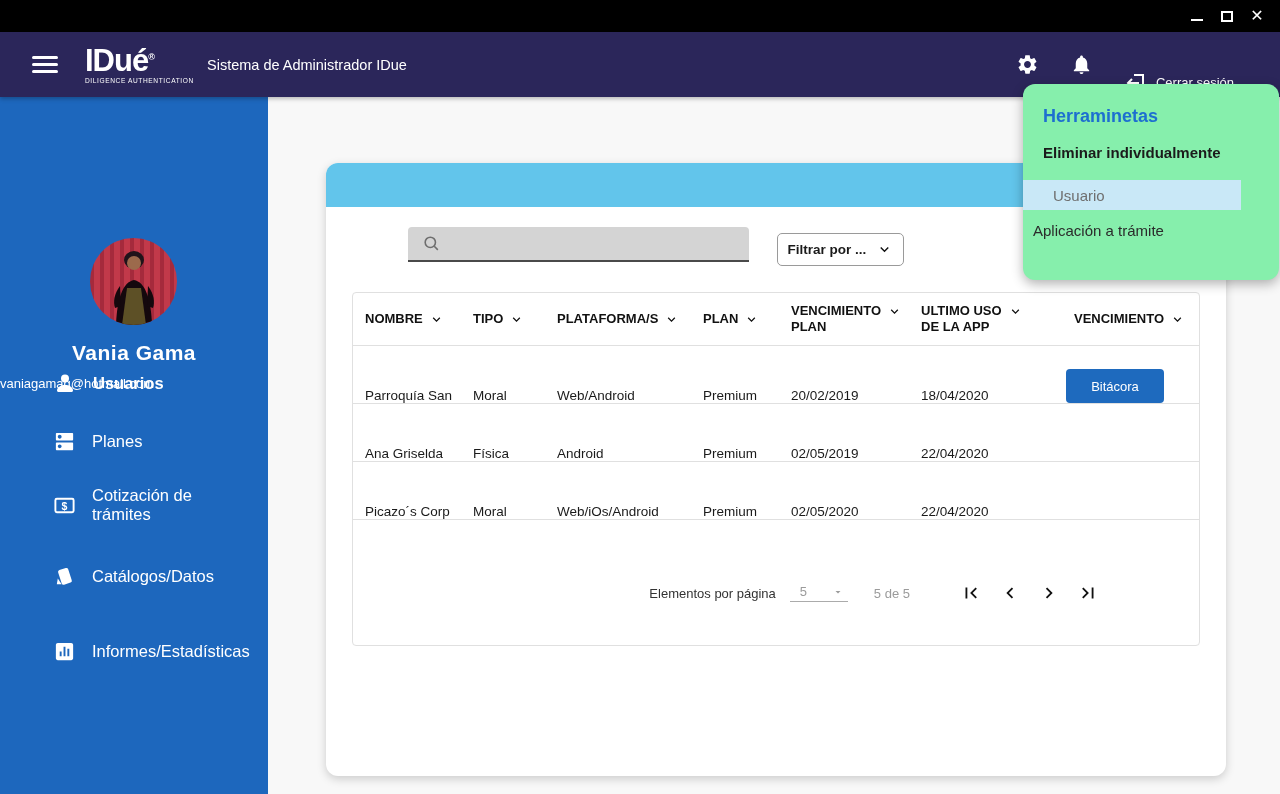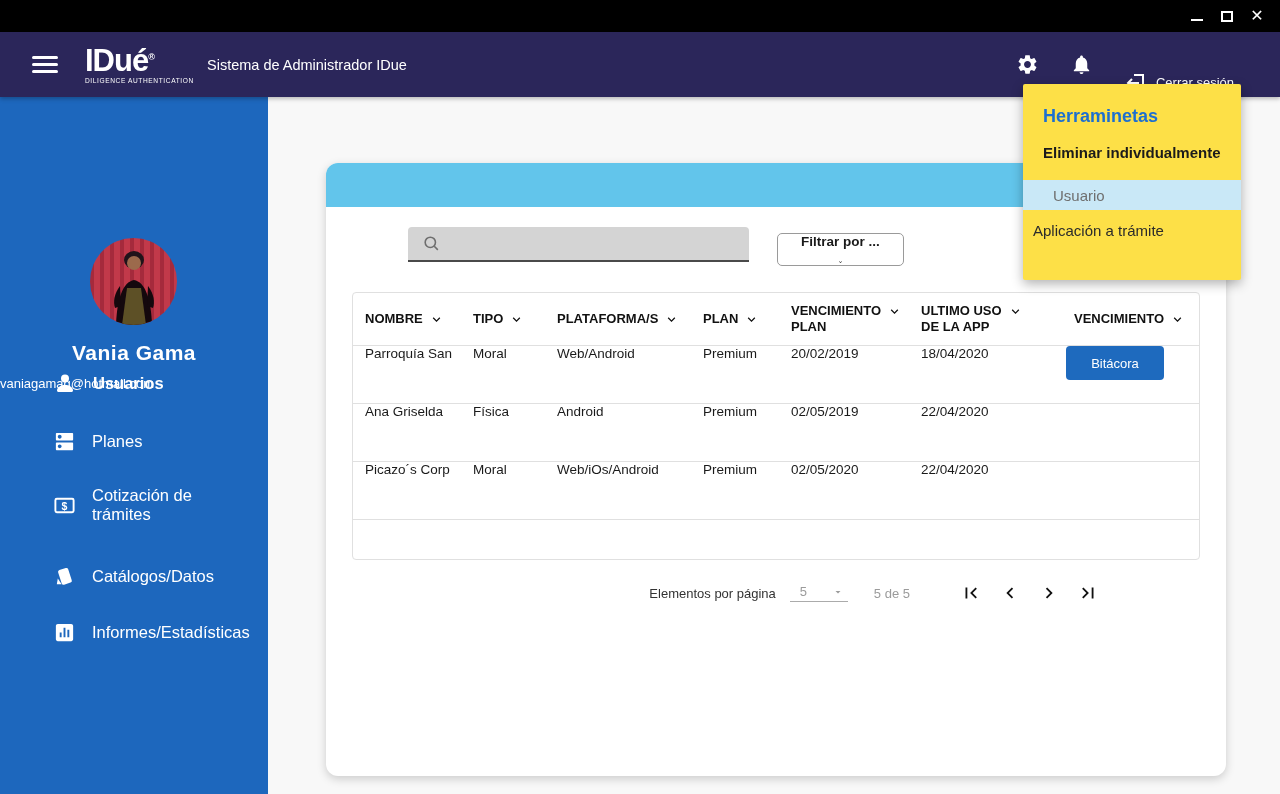--- a/index.html
+++ b/index.html
@@ -35,26 +35,26 @@
   .nav-item svg { flex:0 0 auto; }
   .nav-label { line-height:19px; }
 
   
   .main-bg { position:absolute; left:268px; top:97px; width:1012px; height:697px; background:#f8f8f8; }
   .card { position:absolute; left:326px; top:163px; width:900px; height:613px; background:#fff; border-radius:12px; box-shadow:0 3px 10px rgba(0,0,0,.18); z-index:8; }
   .card-band { position:absolute; left:0; top:0; width:900px; height:44px; background:#62c5eb; border-radius:12px 12px 0 0; }
 
   .searchbox { position:absolute; left:82px; top:64px; width:341px; height:35px; background:#d4d4d4; border-radius:4px 4px 0 0; border-bottom:2px solid #4a4a4a; display:flex; align-items:center; padding-left:14px; gap:8px; }
   .searchbox input { border:none; outline:none; background:transparent; font-size:14px; width:280px; font-family:"Liberation Sans",sans-serif; }
-  .filter-btn { position:absolute; left:451px; top:70px; width:127px; height:33px; background:#fff; border:1.5px solid #9a9a9a; border-radius:5px; display:flex; align-items:center; justify-content:center; gap:10px; font-size:13.5px; font-weight:bold; color:#1a1a1a; cursor:pointer;flex-direction:column; }
-
-  
-  .tablebox { position:absolute; left:26px; top:129px; width:848px; height:268px; border:1px solid #e0e0e0; border-radius:4px; background:#fff; }
+  .filter-btn { position:absolute; left:451px; top:70px; width:127px; height:33px; background:#fff; border:1.5px solid #9a9a9a; border-radius:5px; display:flex; align-items:center; justify-content:center; gap:10px; font-size:13.5px; font-weight:bold; color:#1a1a1a; cursor:pointer; }
+
+  
+  .tablebox { position:absolute; left:26px; top:129px; width:848px; height:354px; border:1px solid #e0e0e0; border-radius:4px; background:#fff; }
   .t-header { display:flex; height:53px; align-items:center; border-bottom:1px solid #e0e0e0; font-weight:bold; font-size:13px; color:#111; }
-  .t-row { display:flex; height:58px; align-items:flex-start; border-bottom:1px solid #e0e0e0; font-size:13.5px; color:#1a1a1a; }
+  .t-row { display:flex; height:58px; align-items:flex-end; border-bottom:1px solid #e0e0e0; font-size:13.5px; color:#1a1a1a; }
   .c { padding-right:6px; }
   .c1 { width:120px; padding-left:12px; }
   .c2 { width:84px; }
   .c3 { width:146px; }
   .c4 { width:88px; }
   .c5 { width:130px; }
   .c6 { width:145px; }
   .c7 { width:133px; }
   .th { display:flex; align-items:flex-start; gap:6px; cursor:pointer; }
   .th span { white-space:pre-line; line-height:16px; }
@@ -62,21 +62,21 @@
   .action-btn { width:98px; height:34px; background:#1e6abe; color:#fff; border:none; border-radius:4px; font-size:13px; font-family:"Liberation Sans",sans-serif; cursor:pointer; margin-left:-8px; }
 
   .pagination { position:absolute; right:100px; top:285px; display:flex; align-items:center; height:30px; font-size:13px; color:#333; }
   .ipp-label { margin-right:14px; }
   .ipp-select { width:58px; border-bottom:1px solid #ababab; color:#9b9b9b; display:flex; align-items:center; justify-content:space-between; padding:0 4px 2px 10px; cursor:pointer; }
   .range { color:#9b9b9b; margin-left:26px; }
   .pag-icons { display:flex; align-items:center; gap:17px; margin-left:50px; }
   .pag-icons .pbtn { width:22px; height:22px; cursor:pointer; display:flex; align-items:center; justify-content:center; }
 
   
-  .menu { position:absolute; left:1023px; top:84px; width:218px; height:196px; background:#fde047; box-shadow:0 4px 12px rgba(0,0,0,.3); z-index:40; border-radius:2px; }
+  .menu { position:absolute; left:1023px; top:84px; width:256px; height:196px; background:#86efac; box-shadow:0 4px 12px rgba(0,0,0,.3); z-index:40; border-radius:12px; }
   .menu-title { position:absolute; left:20px; top:22px; font-size:18px; font-weight:bold; color:#1d6fd0; }
   .menu-section { position:absolute; left:20px; top:60px; font-size:15px; font-weight:bold; color:#1b1b1b; }
   .menu-item { position:absolute; left:0; width:218px; height:30px; display:flex; align-items:center; padding-left:30px; font-size:15px; color:#2b2b2b; cursor:pointer; }
   .menu-item.selected { background:#c9e8f7; color:#6f6f6f; }
   .mi-1 { top:96px; }
   .mi-2 { top:131px;padding-left:10px; }
 </style>
 </head>
 <body>
 
@@ -170,21 +170,21 @@
   </div>
   <div class="nav-item" style="top:459px; height:40px;">
     <svg width="23" height="23" viewBox="0 0 24 24">
         <g transform="rotate(-18 12 12)">
           <rect x="7" y="4" width="11" height="16" rx="2" fill="#fff"></rect>
         </g>
         <path d="M4 20 L9 20 L5 14 Z" fill="#fff"></path>
       </svg>
     <span class="nav-label">Catálogos/Datos</span>
   </div>
-  <div class="nav-item" style="top:515px; height:40px;">
+  <div class="nav-item" style="top:534px; height:40px;">
     <svg width="23" height="23" viewBox="0 0 24 24" fill="#fff">
         <path d="M19 3H5c-1.1 0-2 .9-2 2v14c0 1.1.9 2 2 2h14c1.1 0 2-.9 2-2V5c0-1.1-.9-2-2-2zM9 17H7v-5h2v5zm4 0h-2V7h2v10zm4 0h-2v-8h2v8z"></path>
       </svg>
     <span class="nav-label">Informes/Estadísticas</span>
   </div>
 </div>
 
 <div class="main-bg"></div>
 
 <div class="card">

